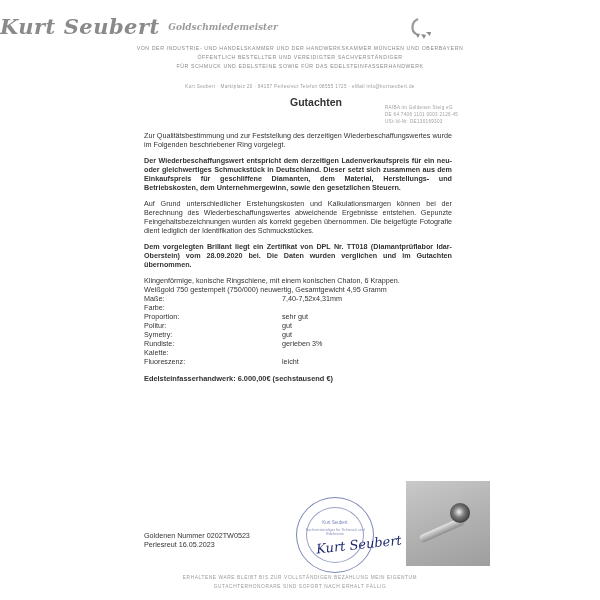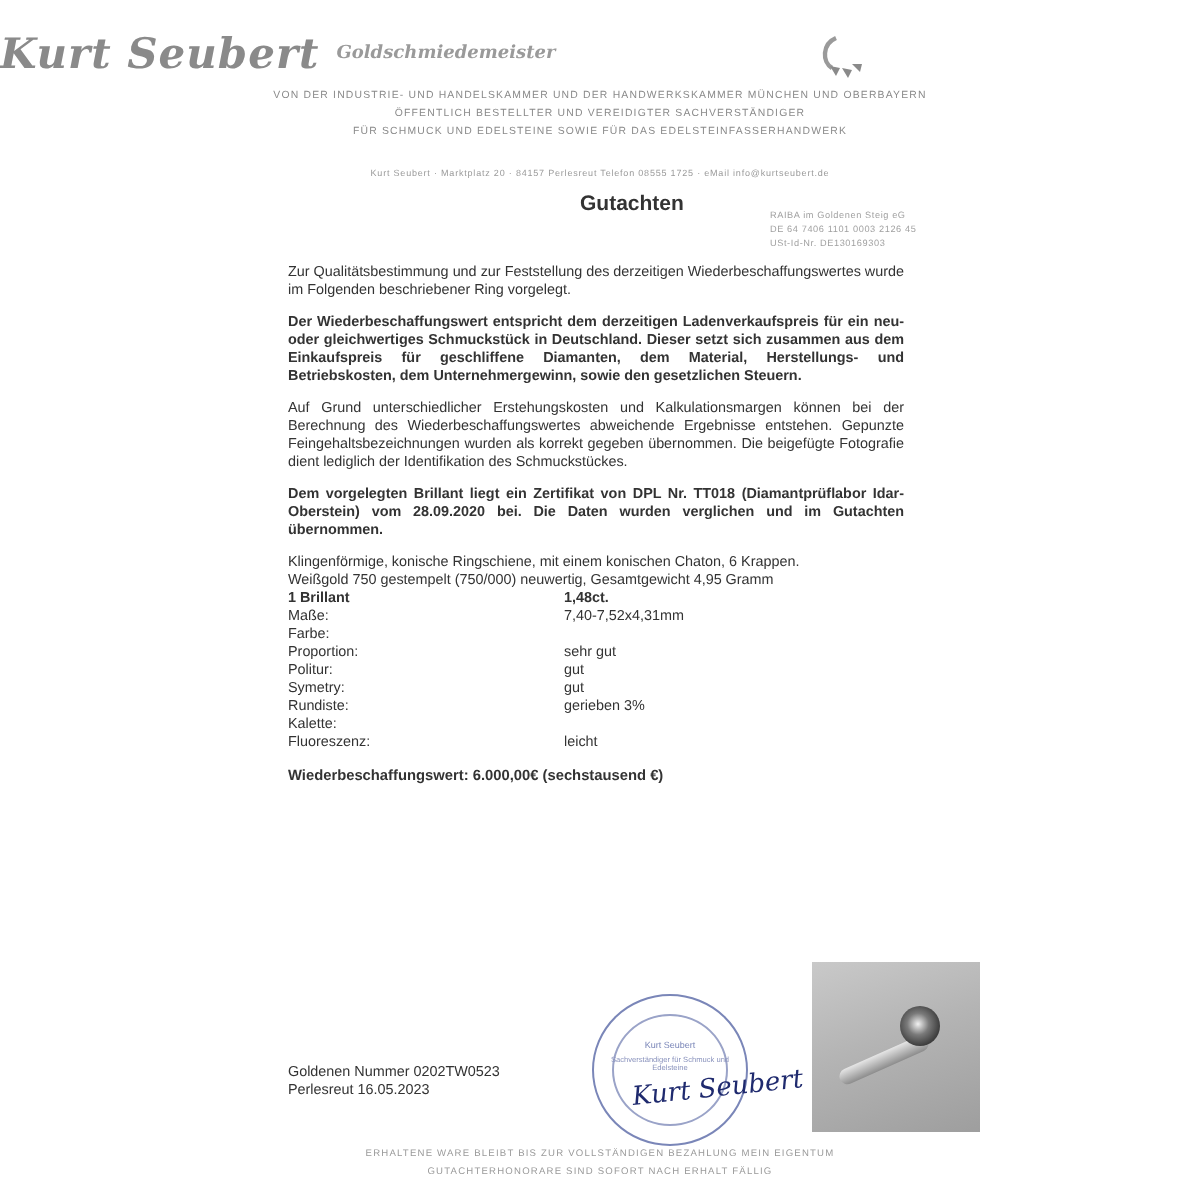--- a/index.html
+++ b/index.html
@@ -105,24 +105,20 @@
 <div class="content">
   <p>Zur Qualitätsbestimmung und zur Feststellung des derzeitigen Wiederbeschaffungswertes wurde im Folgenden beschriebener Ring vorgelegt.</p>
   <p class="bold">Der Wiederbeschaffungswert entspricht dem derzeitigen Ladenverkaufspreis für ein neu- oder gleichwertiges Schmuckstück in Deutschland. Dieser setzt sich zusammen aus dem Einkaufspreis für geschliffene Diamanten, dem Material, Herstellungs- und Betriebskosten, dem Unternehmergewinn, sowie den gesetzlichen Steuern.</p>
   <p>Auf Grund unterschiedlicher Erstehungskosten und Kalkulationsmargen können bei der Berechnung des Wiederbeschaffungswertes abweichende Ergebnisse entstehen. Gepunzte Feingehaltsbezeichnungen wurden als korrekt gegeben übernommen. Die beigefügte Fotografie dient lediglich der Identifikation des Schmuckstückes.</p>
   <p class="bold">Dem vorgelegten Brillant liegt ein Zertifikat von DPL Nr. TT018 (Diamantprüflabor Idar-Oberstein) vom 28.09.2020 bei. Die Daten wurden verglichen und im Gutachten übernommen.</p>
 
   <div style="text-align:justify">Klingenförmige, konische Ringschiene, mit einem konischen Chaton, 6 Krappen.</div>
   <div style="text-align:justify">Weißgold 750 gestempelt (750/000) neuwertig, Gesamtgewicht 4,95 Gramm</div>
 
   <div class="specs">
-    <div class="spec-row bold">
-      <span class="spec-label">1 Brillant</span>
-      <span class="spec-value">1,48ct.</span>
-    </div>
     <div class="spec-row">
       <span class="spec-label">Maße:</span>
       <span class="spec-value">7,40-7,52x4,31mm</span>
     </div>
     <div class="spec-row">
       <span class="spec-label">Farbe:</span>
     </div>
     <div class="spec-row">
       <span class="spec-label">Proportion:</span>
       <span class="spec-value">sehr gut</span>
@@ -141,21 +137,21 @@
     </div>
     <div class="spec-row">
       <span class="spec-label">Kalette:</span>
     </div>
     <div class="spec-row">
       <span class="spec-label">Fluoreszenz:</span>
       <span class="spec-value">leicht</span>
     </div>
   </div>
 
-  <div class="value-line">Wiederbeschaffungswert: 6.000,00€ (sechstausend €)</div>
+  <div class="value-line">Edelsteinfasserhandwerk: 6.000,00€ (sechstausend €)</div>
 </div>
 
 <div class="report-info">
   <div>Goldenen Nummer 0202TW0523</div>
   <div>Perlesreut 16.05.2023</div>
 </div>
 
 <div class="stamp">
   <div class="stamp-inner"></div>
   <div class="stamp-name">Kurt Seubert</div>

